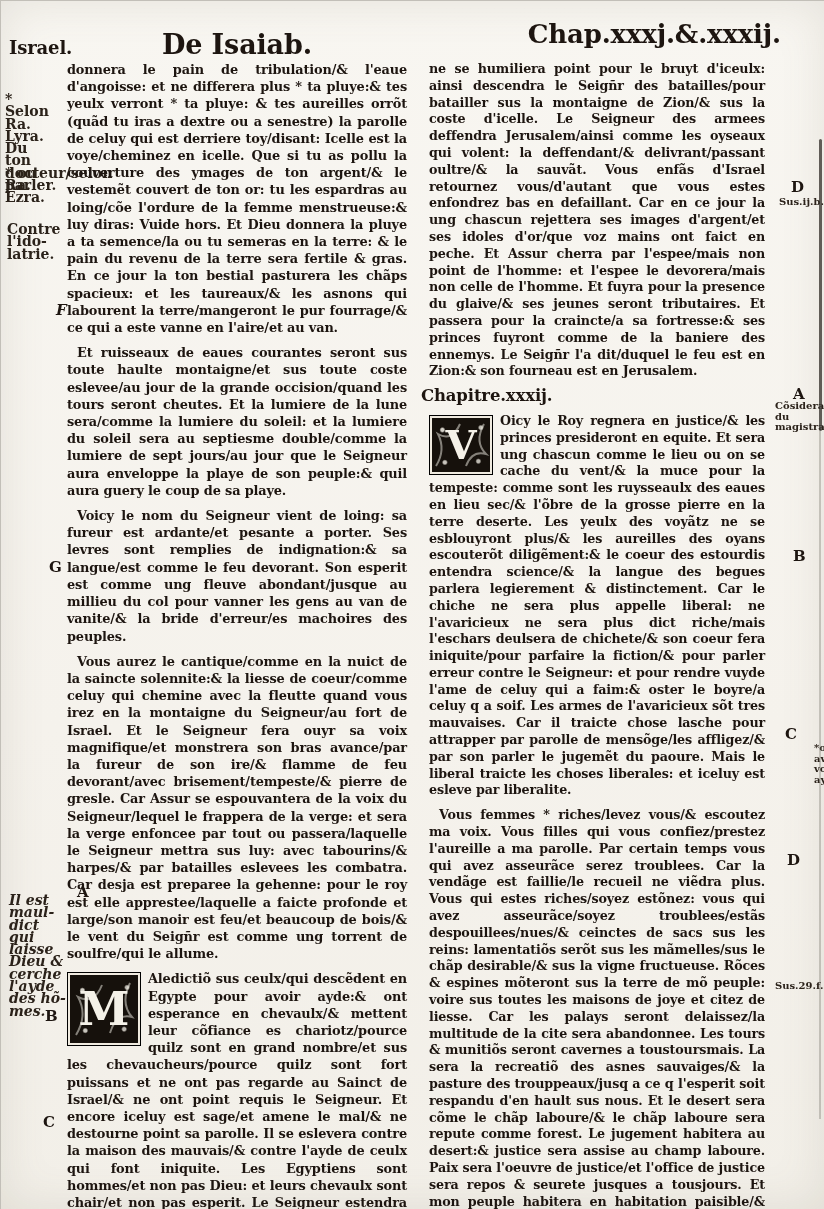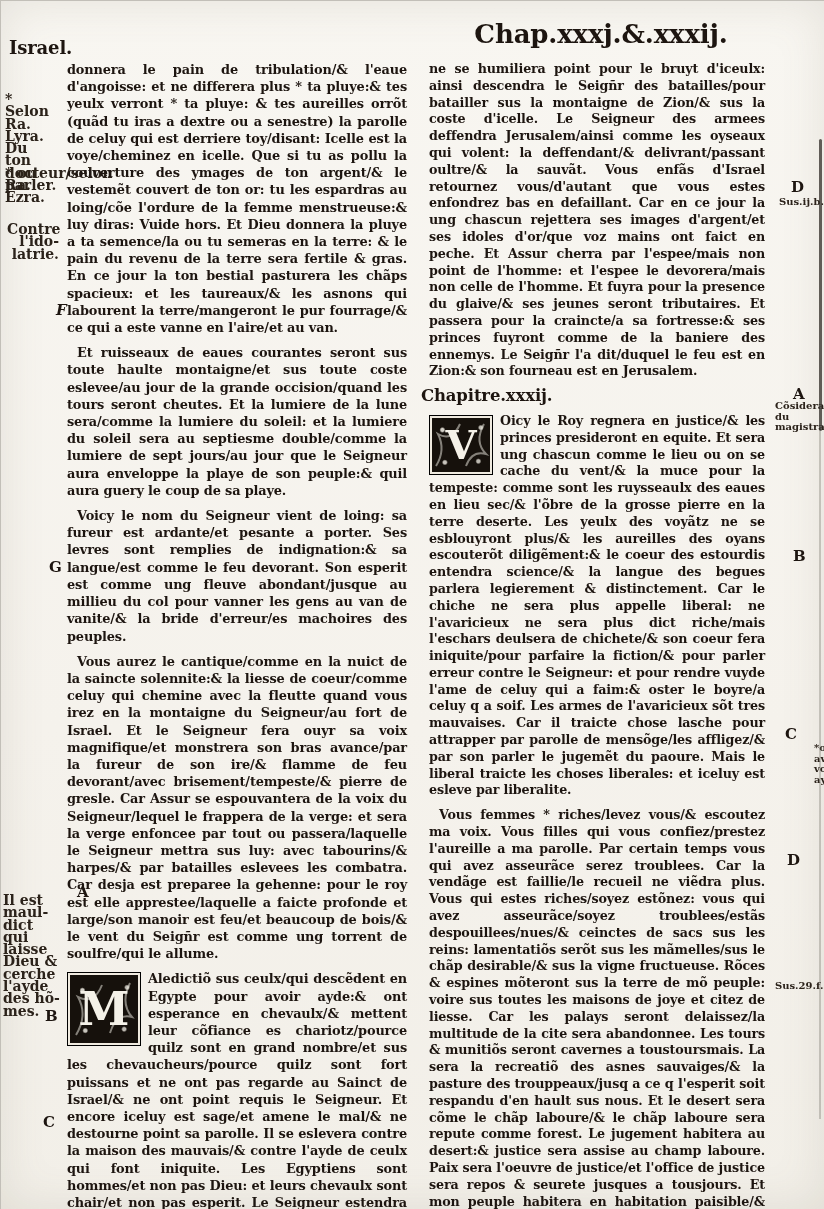--- a/index.html
+++ b/index.html
@@ -12,21 +12,21 @@
     border:1px solid #c2bfb8;
     border-bottom:2px solid #8f8c85;
     overflow:hidden;
     font-family:"DejaVu Serif","Liberation Serif",serif;
     color:#1d1510;
   }
   .bl{font-weight:700;letter-spacing:-0.15px;}
   
   .head-left{position:absolute;left:8px;top:36px;font-size:18px;}
   .head-book{position:absolute;left:58px;top:28px;width:356px;text-align:center;font-size:27px;}
-  .head-chap{position:absolute;left:420px;top:18px;width:360px;text-align:center;font-size:26px;}
+  .head-chap{position:absolute;left:420px;top:18px;width:360px;text-align:right;font-size:26px;}
   
   .col{position:absolute;top:52px;text-align:justify;font-size:12.9px;}
   .col-left{left:58px;width:356px;line-height:17.2px;}
   .col-right{left:420px;width:352px;line-height:16.8px;font-size:12.7px;}
   .para{margin:8px;}
   .ind{text-indent:10px;}
   .chap-head{text-align:left;font-size:16.5px;margin:4px 0 3px;text-indent:0;}
   
   .initial{
     position:relative;float:left;
@@ -46,22 +46,22 @@
   .initial .ltr{position:relative;display:block;width:100%;text-align:center;font-weight:700;}
   .initial-m .ltr{font-size:46px;line-height:72px;}
   .initial-v .ltr{font-size:40px;line-height:58px;}
   
   .mnote{position:absolute;white-space:pre-line;font-weight:700;font-size:14px;line-height:12.3px;color:#2b221a;}
   .mnote-sm{font-size:10px;line-height:10.5px;}
   .mletter{position:absolute;font-weight:700;font-size:15px;color:#1d1510;}
   
   .n-selon{left:4px;top:92px;width:52px;}
   .n-oudoct{left:4px;top:166px;width:54px;}
-  .n-contre{left:6px;top:222px;width:52px;text-align:right;}
-  .n-mauldict{left:2px;top:893px;width:58px;}
+  .n-contre{left:6px;top:222px;width:52px;}
+  .n-mauldict{left:8px;top:893px;width:58px;font-style:italic;}
   .l-f{left:55px;top:300px;font-style:italic;}
   .l-g{left:48px;top:557px;}
   .l-a{left:76px;top:882px;}
   .l-b{left:44px;top:1006px;}
   .l-c{left:42px;top:1112px;}
   
   .r-d1{left:790px;top:177px;}
   .n-susij{left:778px;top:196px;width:46px;}
   .r-a{left:792px;top:384px;}
   .n-magistrat{left:774px;top:400px;width:50px;}
@@ -73,20 +73,21 @@
   
   .fold-dark{position:absolute;right:3px;top:138px;width:3px;height:292px;background:#37332e;opacity:.78;border-radius:2px;}
   .fold-light{position:absolute;right:4px;top:430px;width:2px;height:688px;background:#6e6960;opacity:.32;}
 </style>
 </head>
 <body>
 
 <div class="page">
 
   <div class="head-left bl">Israel.</div>
+  <div class="head-book bl">De Isaiab.</div>
   <div class="head-chap bl">Chap.xxxj.&amp;.xxxij.</div>
 
   <div class="mnote n-selon">* Selon Ra.
 Lyra. Du ton
 docteur/selon
 Ra. Ezra.</div>
   <div class="mnote n-oudoct">* ou parler.</div>
   <div class="mnote n-contre">Contre l'ido-
 latrie.</div>
   <div class="mnote n-mauldict">Il est maul-

